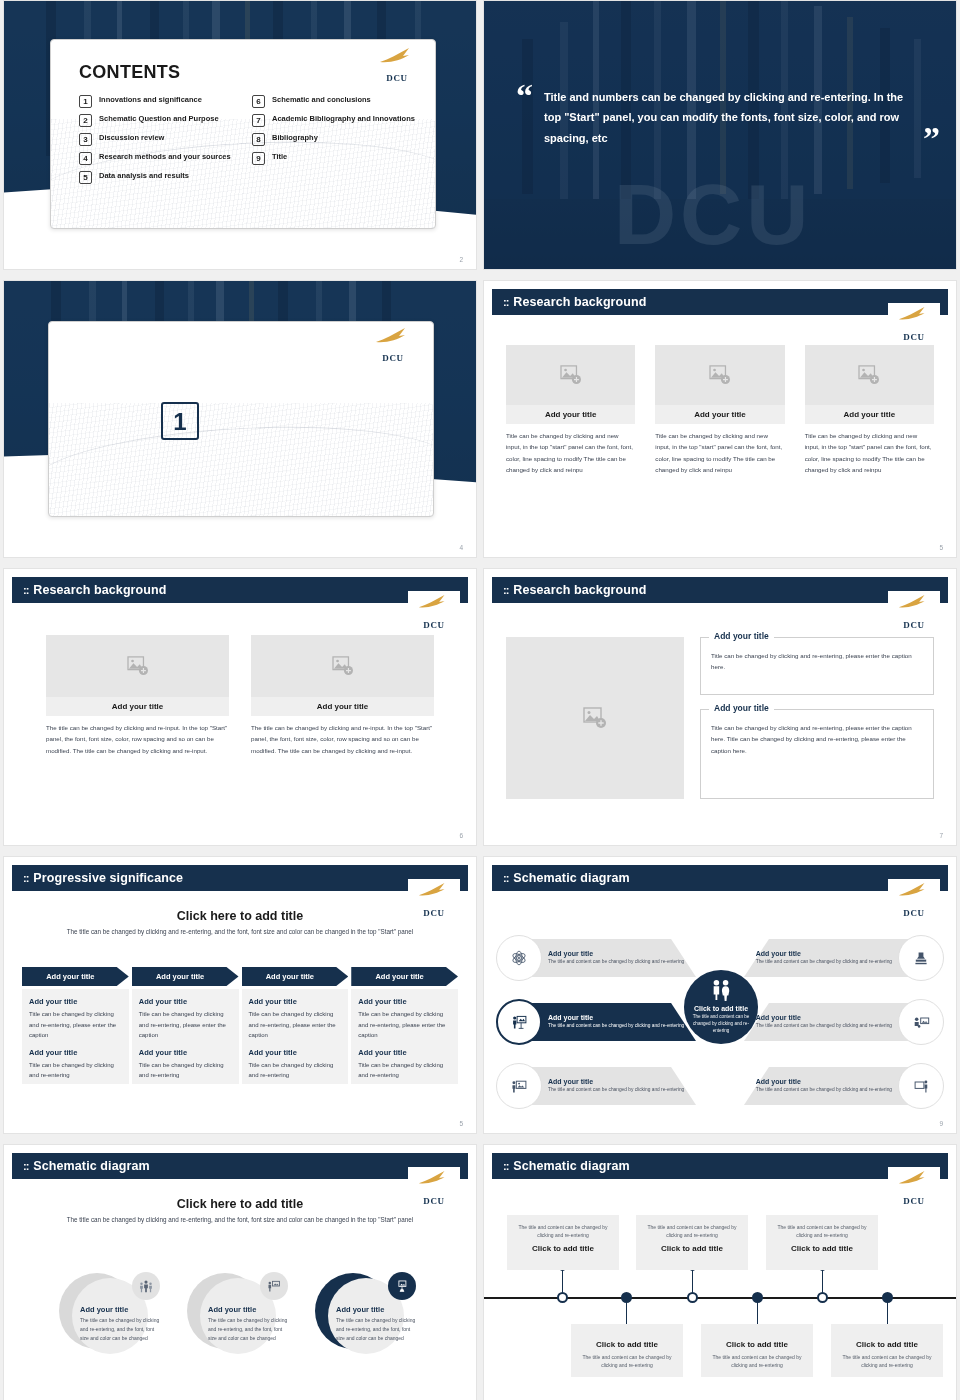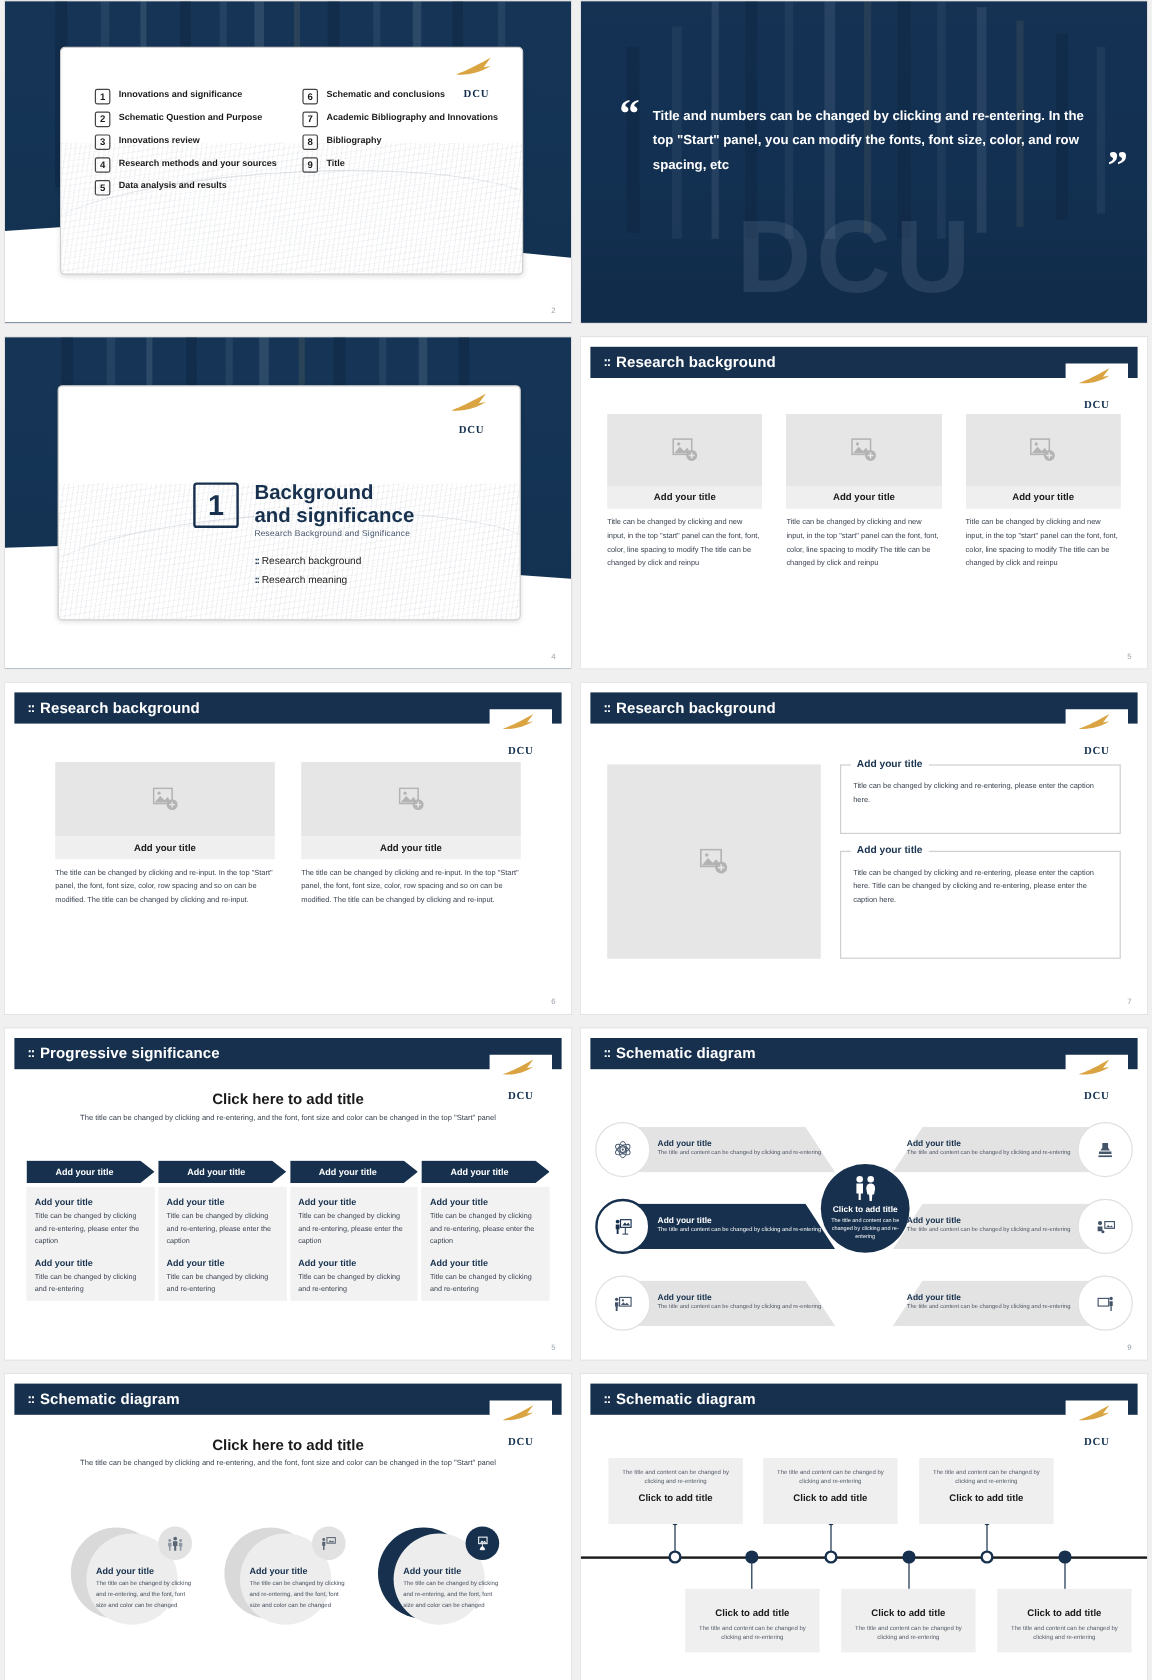--- a/index.html
+++ b/index.html
@@ -242,33 +242,34 @@
 
       <div class="dcu" style="right:12px; top:4px;">
         <div class="disc"></div>
         <svg width="34" height="20" viewBox="0 0 34 20">
           <path d="M1 16 C10 13 19 8 30 2 L24 10 L30 9 C22 14 12 17 1 16 Z" fill="#d9a441"></path>
         </svg>
         <div class="txt">DCU</div>
       </div>
 
       <div style="position:absolute; left:28px; top:22px; right:20px;">
+        <div class="contents-title">CONTENTS</div>
         <div class="toc">
           <div class="toc-col">
             <div class="toc-item">
               <div class="toc-num">1</div>
               <div class="toc-label">Innovations and significance</div>
             </div>
             <div class="toc-item">
               <div class="toc-num">2</div>
               <div class="toc-label">Schematic Question and Purpose</div>
             </div>
             <div class="toc-item">
               <div class="toc-num">3</div>
-              <div class="toc-label">Innovations review</div>
+              <div class="toc-label">Discussion review</div>
             </div>
             <div class="toc-item">
               <div class="toc-num">4</div>
               <div class="toc-label">Research methods and your sources</div>
             </div>
             <div class="toc-item">
               <div class="toc-num">5</div>
               <div class="toc-label">Data analysis and results</div>
             </div>
           </div>
@@ -347,35 +348,20 @@
       <div class="dcu" style="right:14px; top:2px;">
         <div class="disc"></div>
         <svg width="34" height="20" viewBox="0 0 34 20">
           <path d="M1 16 C10 13 19 8 30 2 L24 10 L30 9 C22 14 12 17 1 16 Z" fill="#d9a441"></path>
         </svg>
         <div class="txt">DCU</div>
       </div>
 
       <div style="position:absolute; left:112px; top:80px; display:flex; gap:13px; align-items:flex-start;">
         <div class="sec-num">1</div>
-        <div>
-          <div class="sec-title">Background</div>
-          <div class="sec-title">and significance</div>
-          <div class="sec-sub">Research Background and Significance</div>
-          <div class="sec-bullets">
-            <div class="sec-bullet">
-              <b>::</b>
-              <span>Research background</span>
-            </div>
-            <div class="sec-bullet">
-              <b>::</b>
-              <span>Research meaning</span>
-            </div>
-          </div>
-        </div>
       </div>
     </div>
 
     <div class="pagenum">4</div>
   </div>
 
   <div class="slide r2">
     <div class="bar">
       <span class="mk">::</span>
       <span class="ttl">Research background</span>

